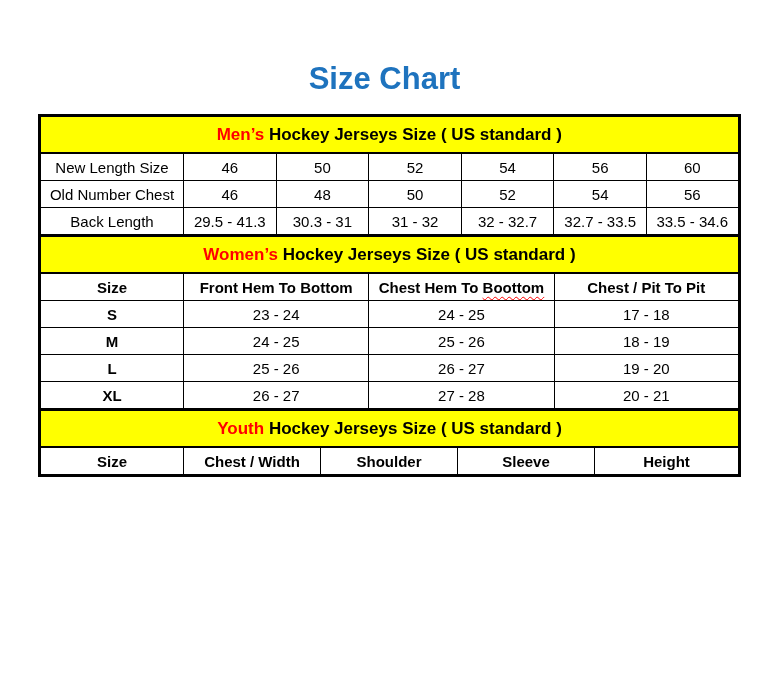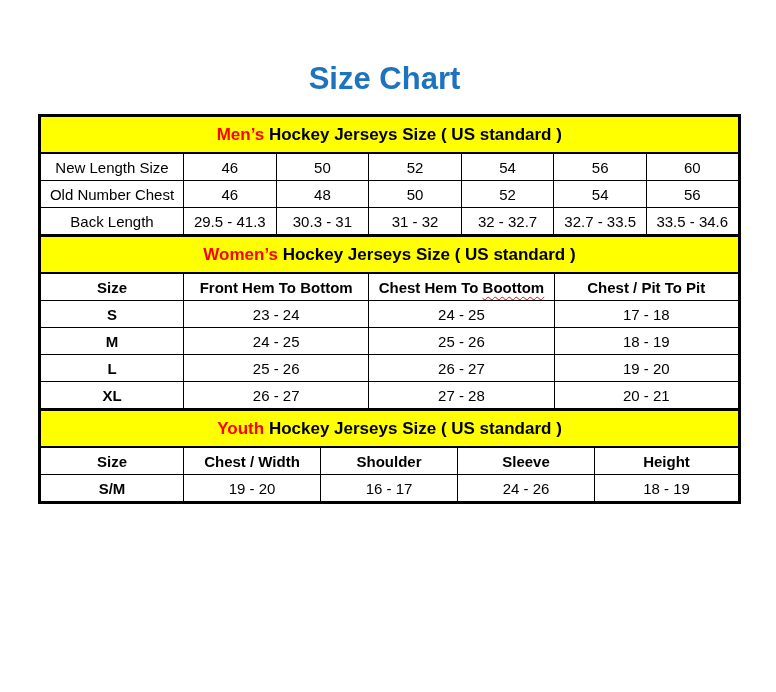--- a/index.html
+++ b/index.html
@@ -169,24 +169,17 @@
           <tr class="section-row">
         <td colspan="5"><span class="accent">Youth</span><span> Hockey Jerseys Size ( US standard )</span></td>
       </tr>
       <tr class="head-row">
         <th>Size</th>
         <th>Chest / Width</th>
         <th>Shoulder</th>
         <th>Sleeve</th>
         <th>Height</th>
       </tr>
-      <tr>
-        <td class="row-label strong">S/M</td>
-        <td>19 - 20</td>
-        <td>16 - 17</td>
-        <td>24 - 26</td>
-        <td>18 - 19</td>
-      </tr>
     </tbody>
       </table>
 
   </div>
 </div>
 
 </body></html>

